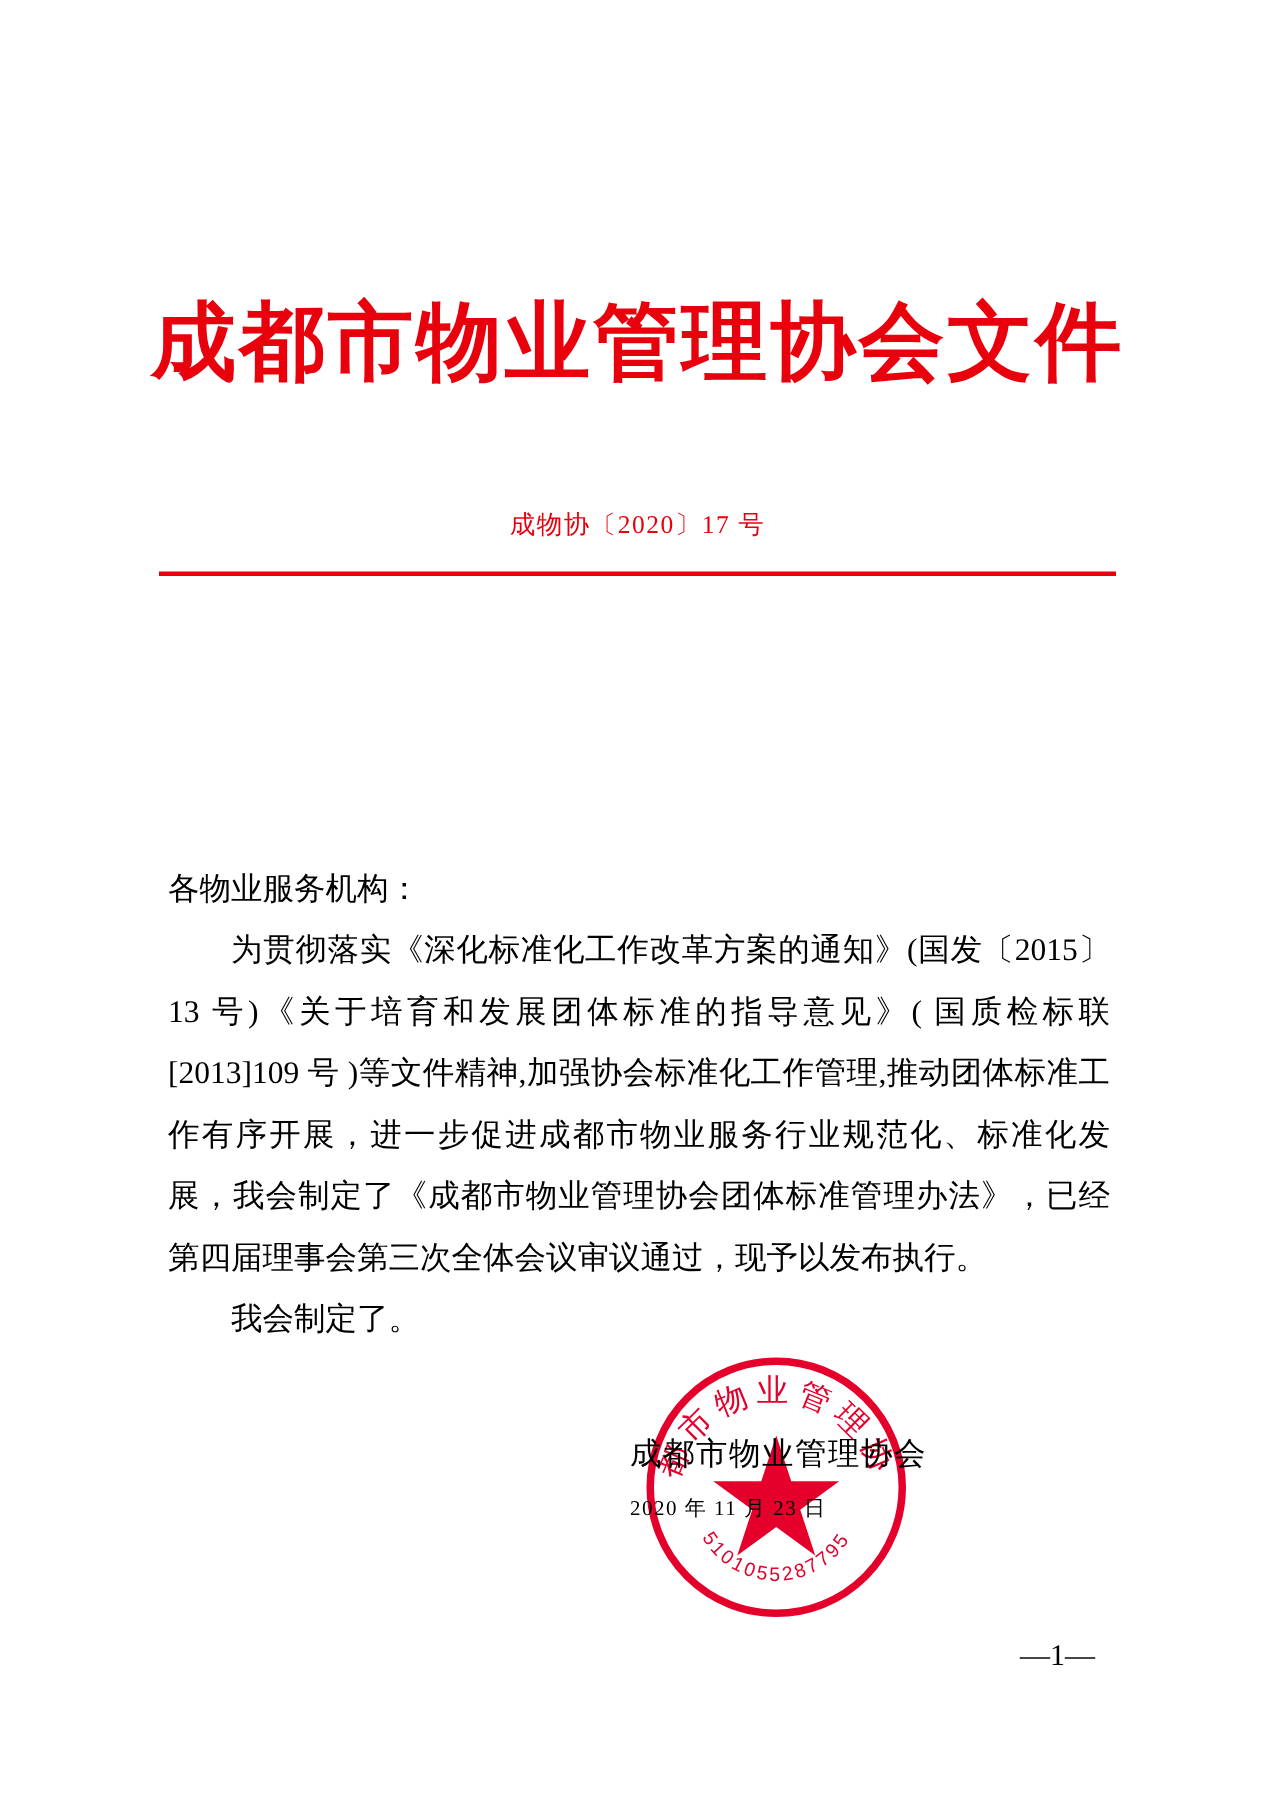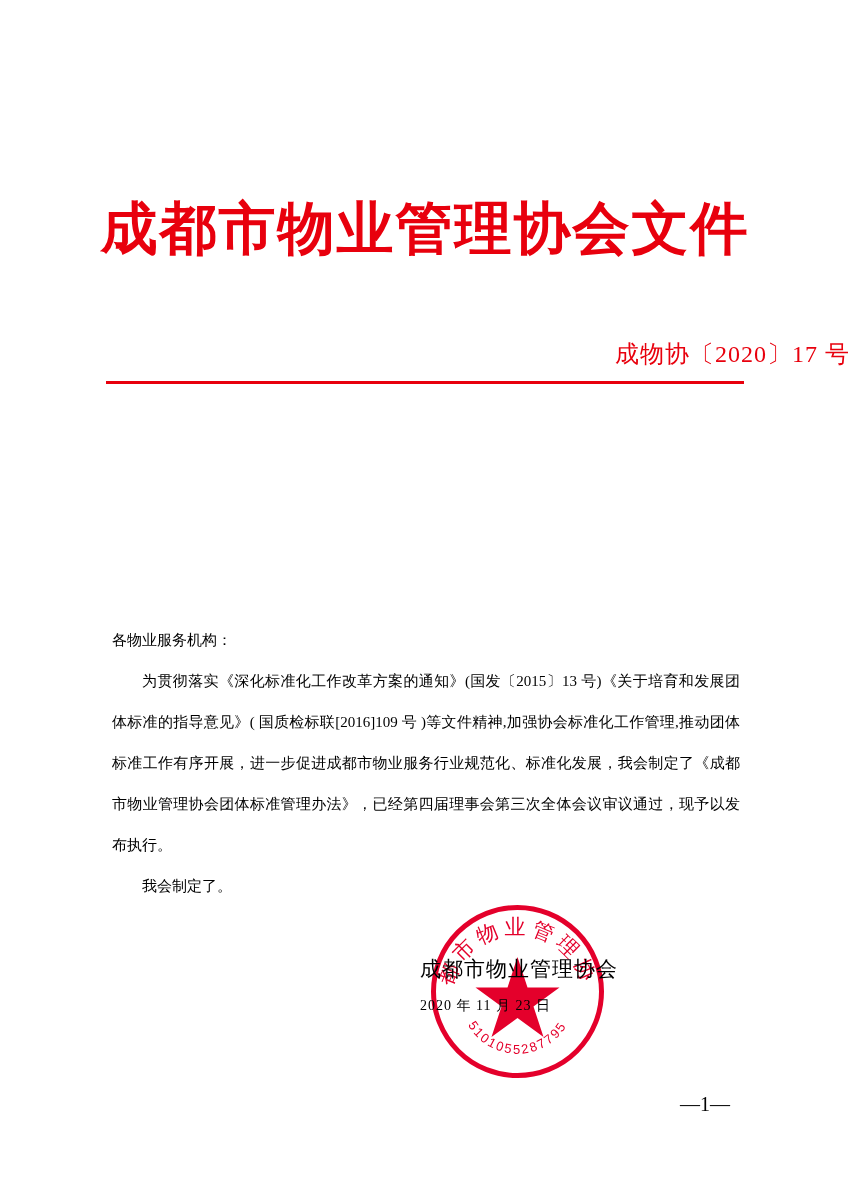--- a/index.html
+++ b/index.html
@@ -40,22 +40,22 @@
     color: #e8000d;
     line-height: 1.15;
     white-space: nowrap;
   }
 
   .doc-number {
     position: absolute;
     top: 338px;
     left: 0;
     width: 850px;
-    text-align: right;
-    font-size: 24px;
+    text-align: center;
+    font-size: 17px;
     color: #e8000d;
     letter-spacing: 1px;
   }
 
   .red-rule {
     position: absolute;
     top: 381px;
     left: 106px;
     width: 638px;
     height: 3px;
@@ -75,25 +75,24 @@
     color: #000;
   }
   .doc-title .line { display: block; }
 
   
   .body-wrap {
     position: absolute;
     top: 572px;
     left: 112px;
     width: 628px;
-    font-size: 15px;
+    font-size: 21px;
     line-height: 41px;
     color: #000;
     text-align: justify;
-    margin-top: 48px;
   }
   .salutation {
     margin: 0 0 0 0;
   }
   .para {
     margin: 0;
     text-indent: 2em;
     text-align: justify;
     text-justify: inter-ideograph;
   }
@@ -159,21 +158,21 @@
     <div class="masthead-title">成都市物业管理协会文件</div>
   </div>
 
   <div class="doc-number">成物协〔2020〕17 号</div>
 
   <div class="red-rule"></div>
 
 
   <div class="body-wrap">
     <p class="salutation">各物业服务机构：</p>
-    <p class="para">为贯彻落实《深化标准化工作改革方案的通知》(国发〔2015〕13 号)《关于培育和发展团体标准的指导意见》( 国质检标联[2016]109 号 )等文件精神,加强协会标准化工作管理,推动团体标准工作有序开展，进一步促进成都市物业服务行业规范化、标准化发展，我会制定了《成都市物业管理协会团体标准管理办法》，已经第四届理事会第三次全体会议审议通过，现予以发布执行。</p>
+    <p class="para">为贯彻落实《深化标准化工作改革方案的通知》(国发〔2015〕13 号)《关于培育和发展团体标准的指导意见》( 国质检标联[2013]109 号 )等文件精神,加强协会标准化工作管理,推动团体标准工作有序开展，进一步促进成都市物业服务行业规范化、标准化发展，我会制定了《成都市物业管理协会团体标准管理办法》，已经第四届理事会第三次全体会议审议通过，现予以发布执行。</p>
     <p class="para para-spaced">我会制定了。</p>
   </div>
 
   <div class="seal">
     <svg width="181" height="181" viewBox="0 0 181 181" xmlns="http://www.w3.org/2000/svg">
       <defs>
         <path id="arcTop" d="M 24,92 A 67,67 0 0 1 157,92" fill="none"></path>
         <path id="arcBottom" d="M 38,118 A 57,57 0 0 0 143,118" fill="none"></path>
       </defs>
       <circle cx="90.5" cy="90.5" r="84" fill="none" stroke="#e4002b" stroke-width="5"></circle>

